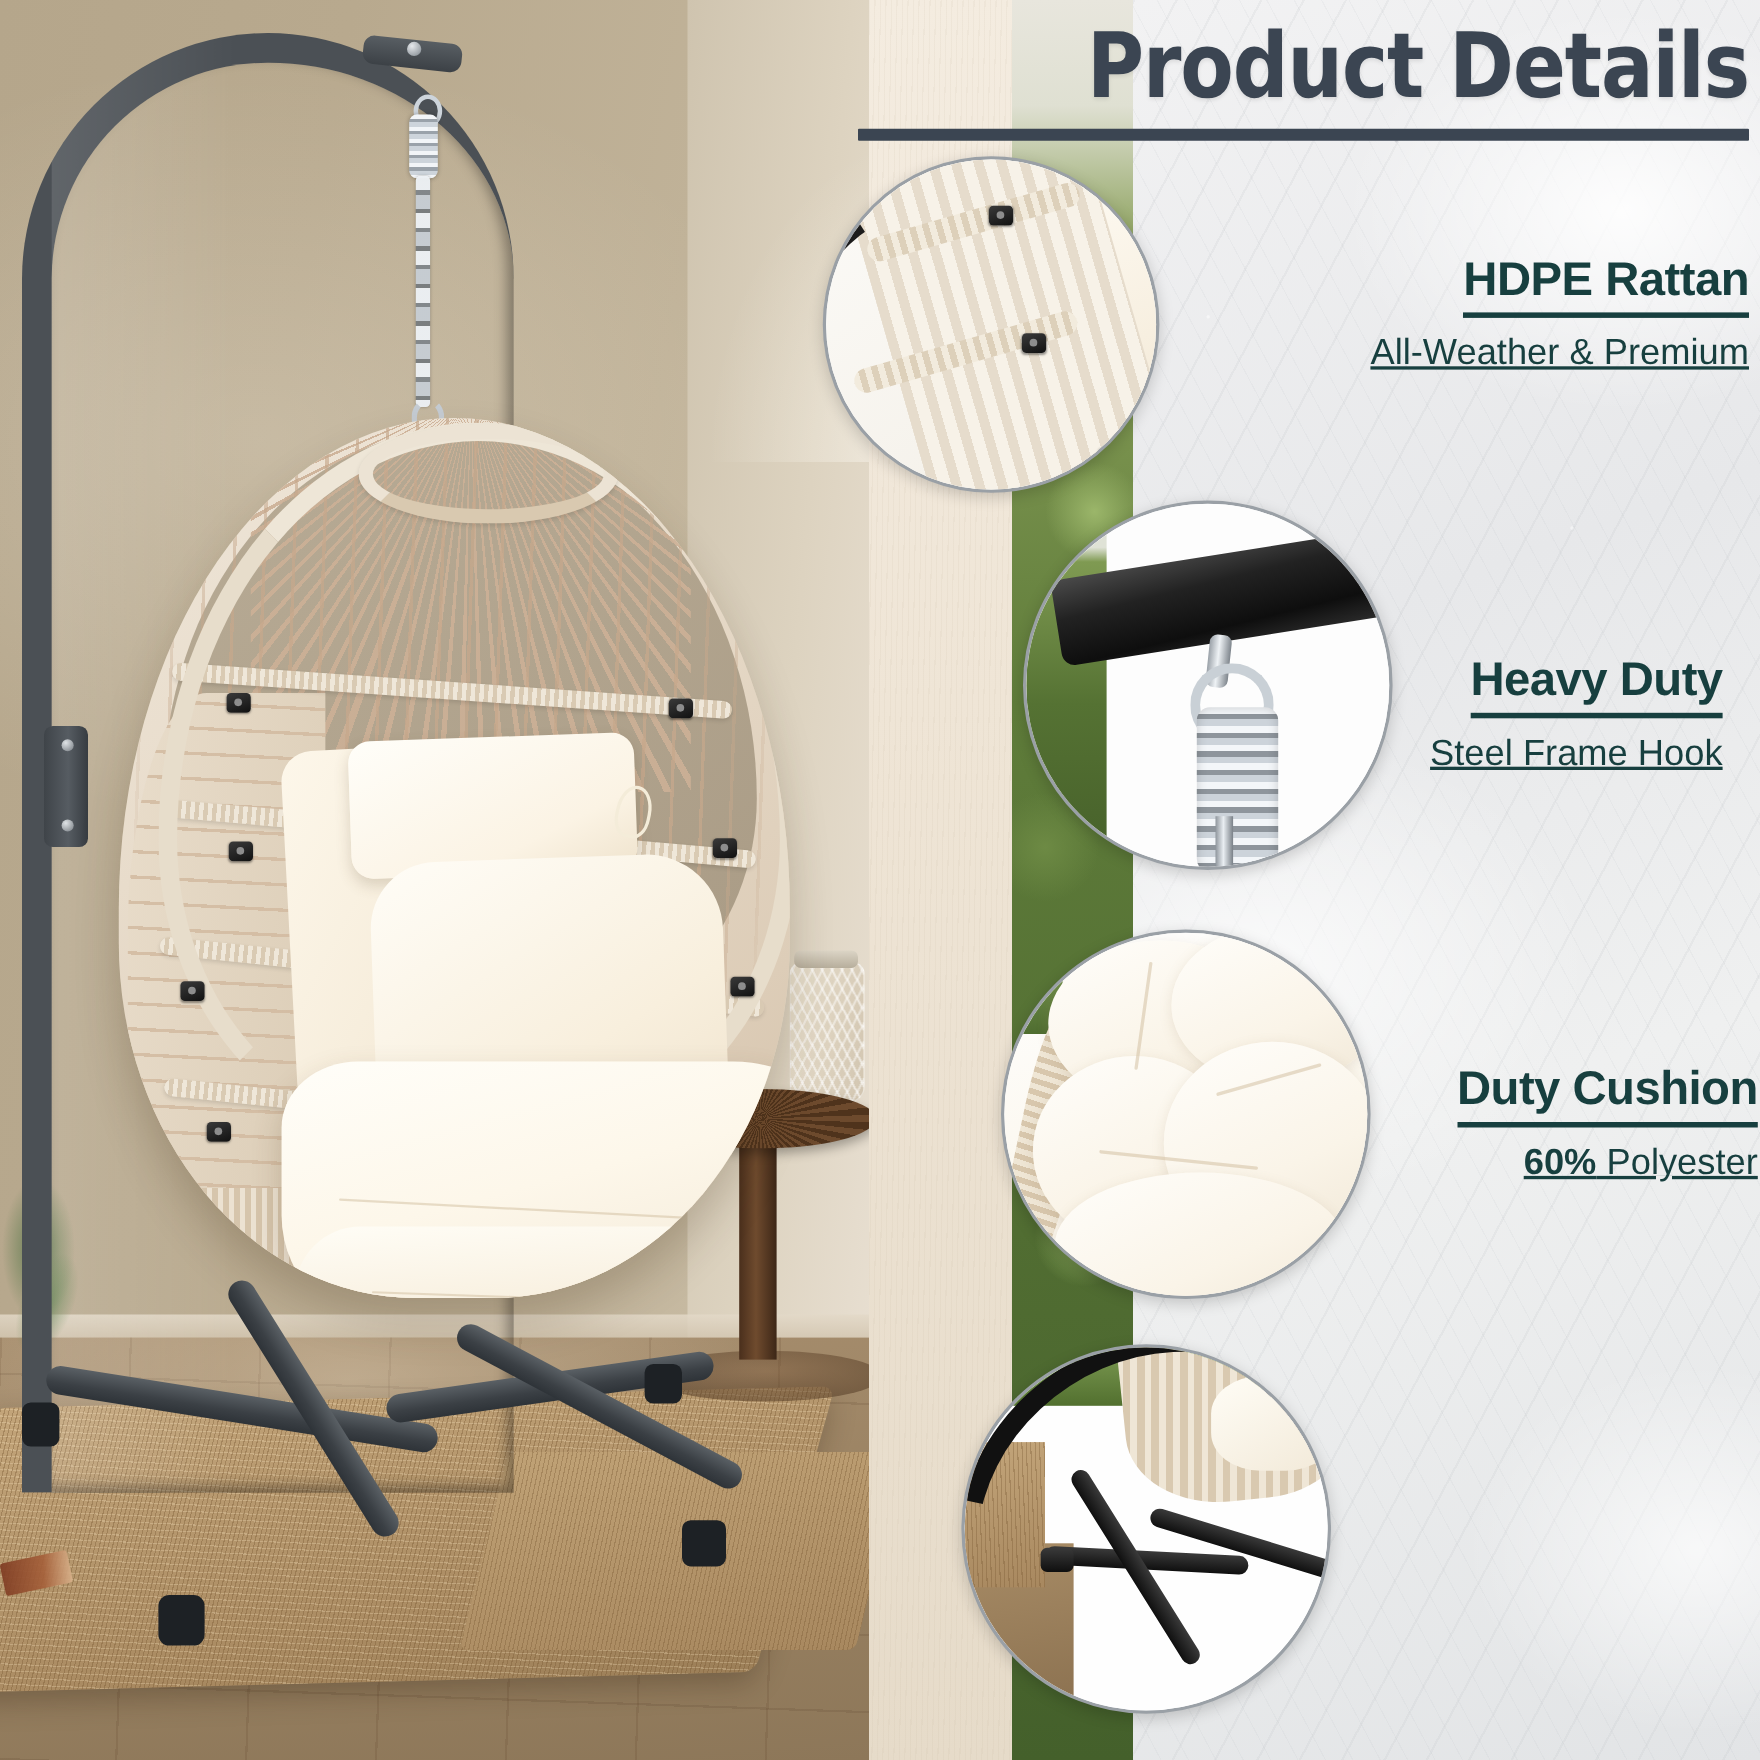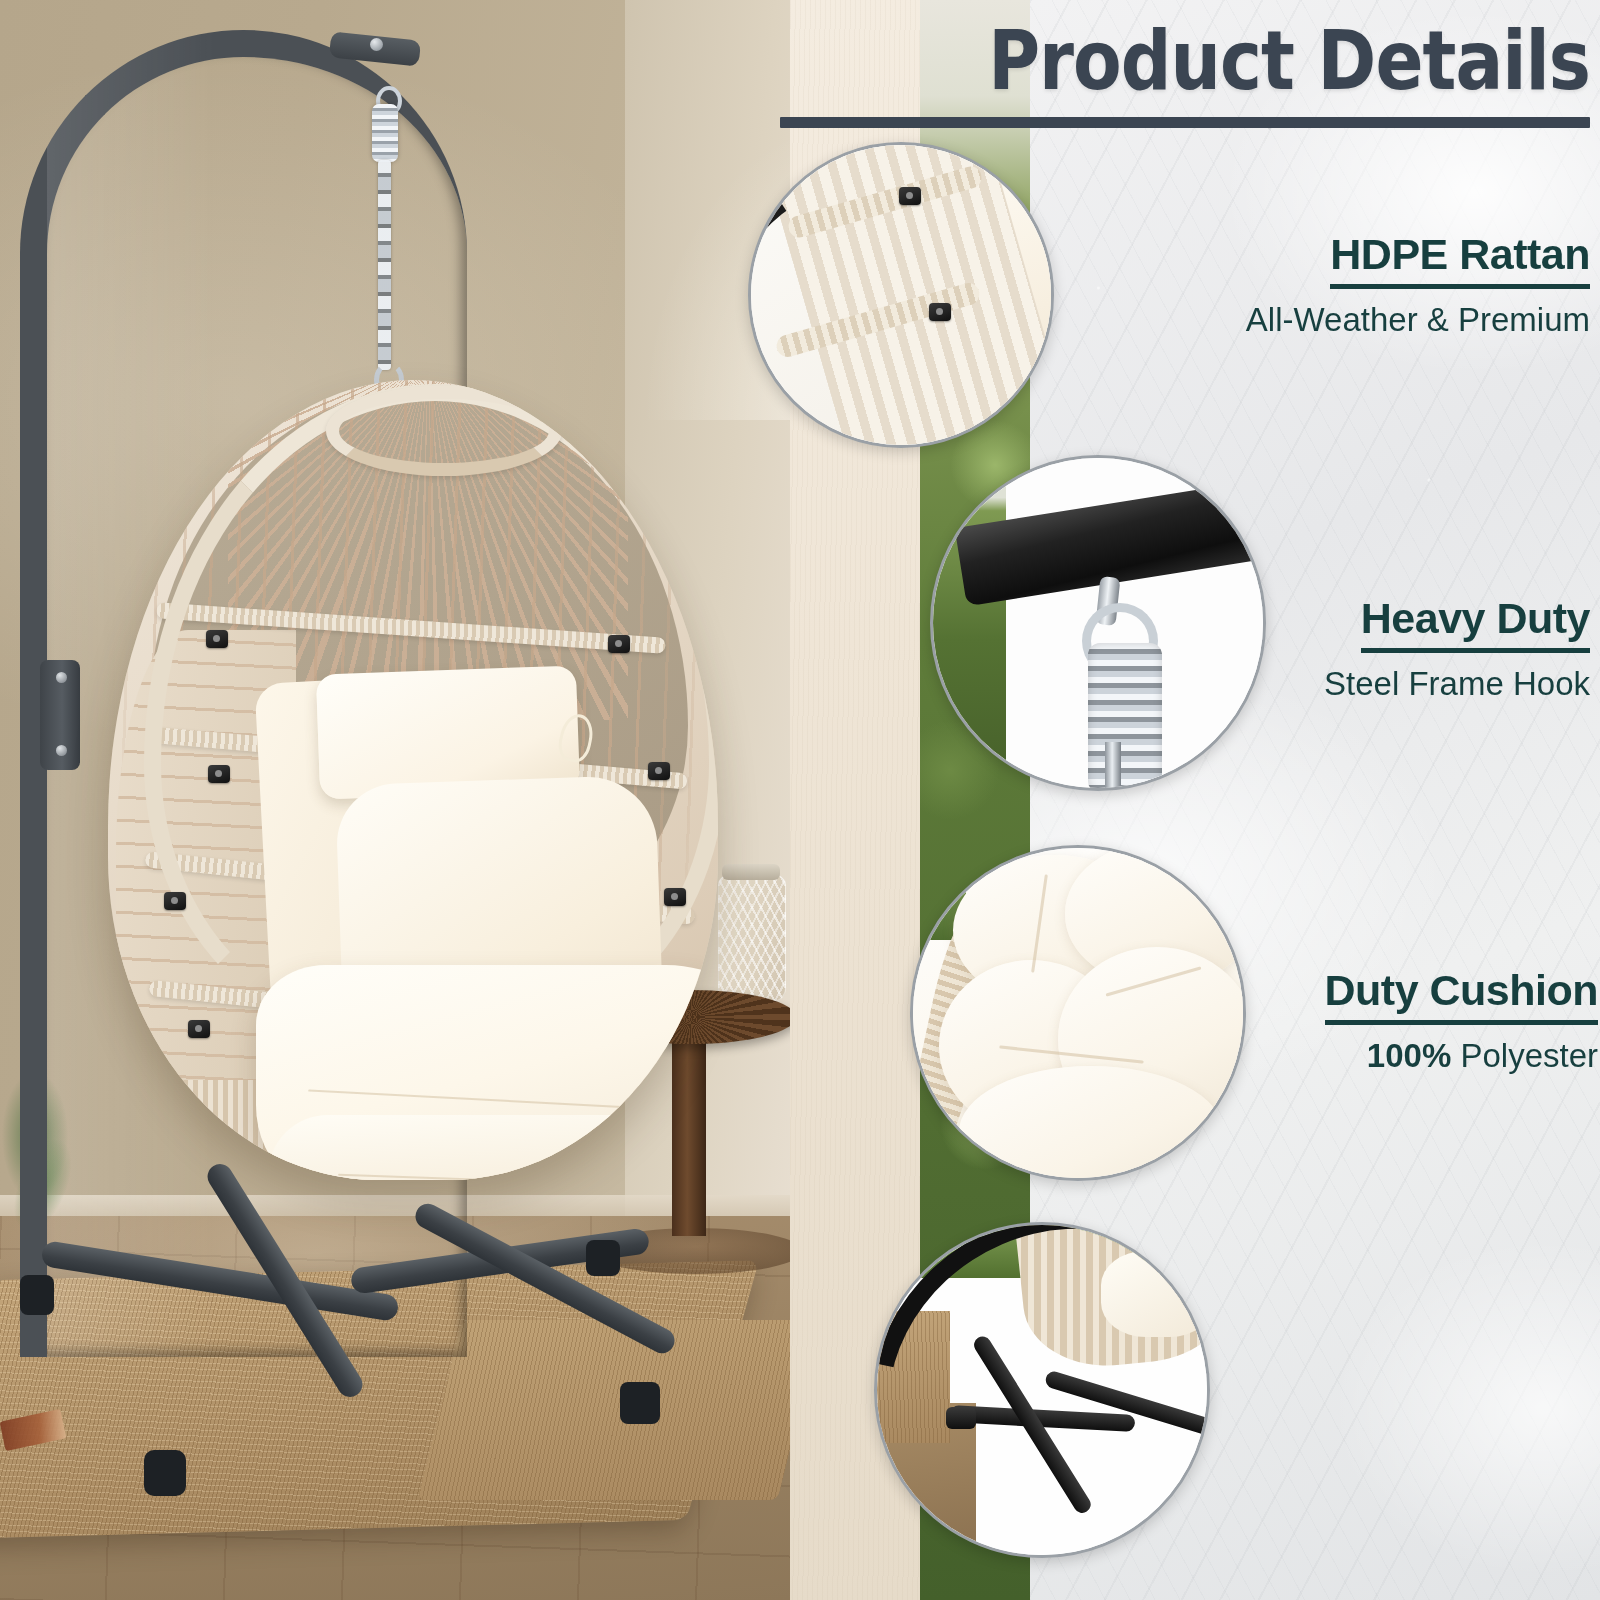--- a/index.html
+++ b/index.html
@@ -257,21 +257,21 @@
   .s-rug{position:absolute;left:0;top:26%;width:22%;height:40%;
     background:repeating-linear-gradient(88deg,rgba(120,88,50,.35) 0 1px,rgba(0,0,0,0) 1px 4px),
       linear-gradient(170deg,#c3a57a,#a8885f);}
 
   
   .tblk{position:absolute;color:#173f3f;}
   .theading{font-size:43px;font-weight:700;line-height:1.05;letter-spacing:-.5px;
     display:inline-block;padding-bottom:7px;border-bottom:5px solid #173f3f;white-space:nowrap;}
   .tsub{font-size:33px;font-weight:400;line-height:1.25;margin-top:10px;white-space:nowrap;}
   .tsub b{font-weight:700;}
-  .ralign{text-align:right;}
+  .ralign{text-align:right;text-decoration:underline;}
 </style>
 </head>
 <body>
 
 <div id="stage">
 
   <div class="photo">
     <div class="wall"></div>
     <div class="wall-right"></div>
     <div class="arch"></div>
@@ -418,26 +418,26 @@
       <div class="s-leg" style="left:16%;top:58%;width:62%;height:17px;transform:rotate(58deg)"></div>
       <div class="s-leg" style="left:21%;top:55%;width:30px;height:22px;border-radius:6px"></div>
     </div>
   </div>
 
   <div class="tblk ralign" style="left:1060px;top:232px;width:530px">
     <div class="theading">HDPE Rattan</div>
     <div class="tsub">All-Weather &amp; Premium</div>
   </div>
 
-  <div class="tblk ralign" style="left:1060px;top:596px;width:530px">
+  <div class="tblk ralign" style="left:1036px;top:596px;width:530px">
     <div class="theading">Heavy Duty</div>
     <div class="tsub">Steel Frame Hook</div>
   </div>
 
   <div class="tblk ralign" style="left:1060px;top:968px;width:538px">
     <div class="theading">Duty Cushion</div>
-    <div class="tsub"><b>100%</b><span> Polyester</span></div>
+    <div class="tsub"><b>60%</b><span> Polyester</span></div>
   </div>
 
   <div class="tblk" style="left:1218px;top:1338px;width:380px">
   </div>
 
 </div>
 
 </body></html>

